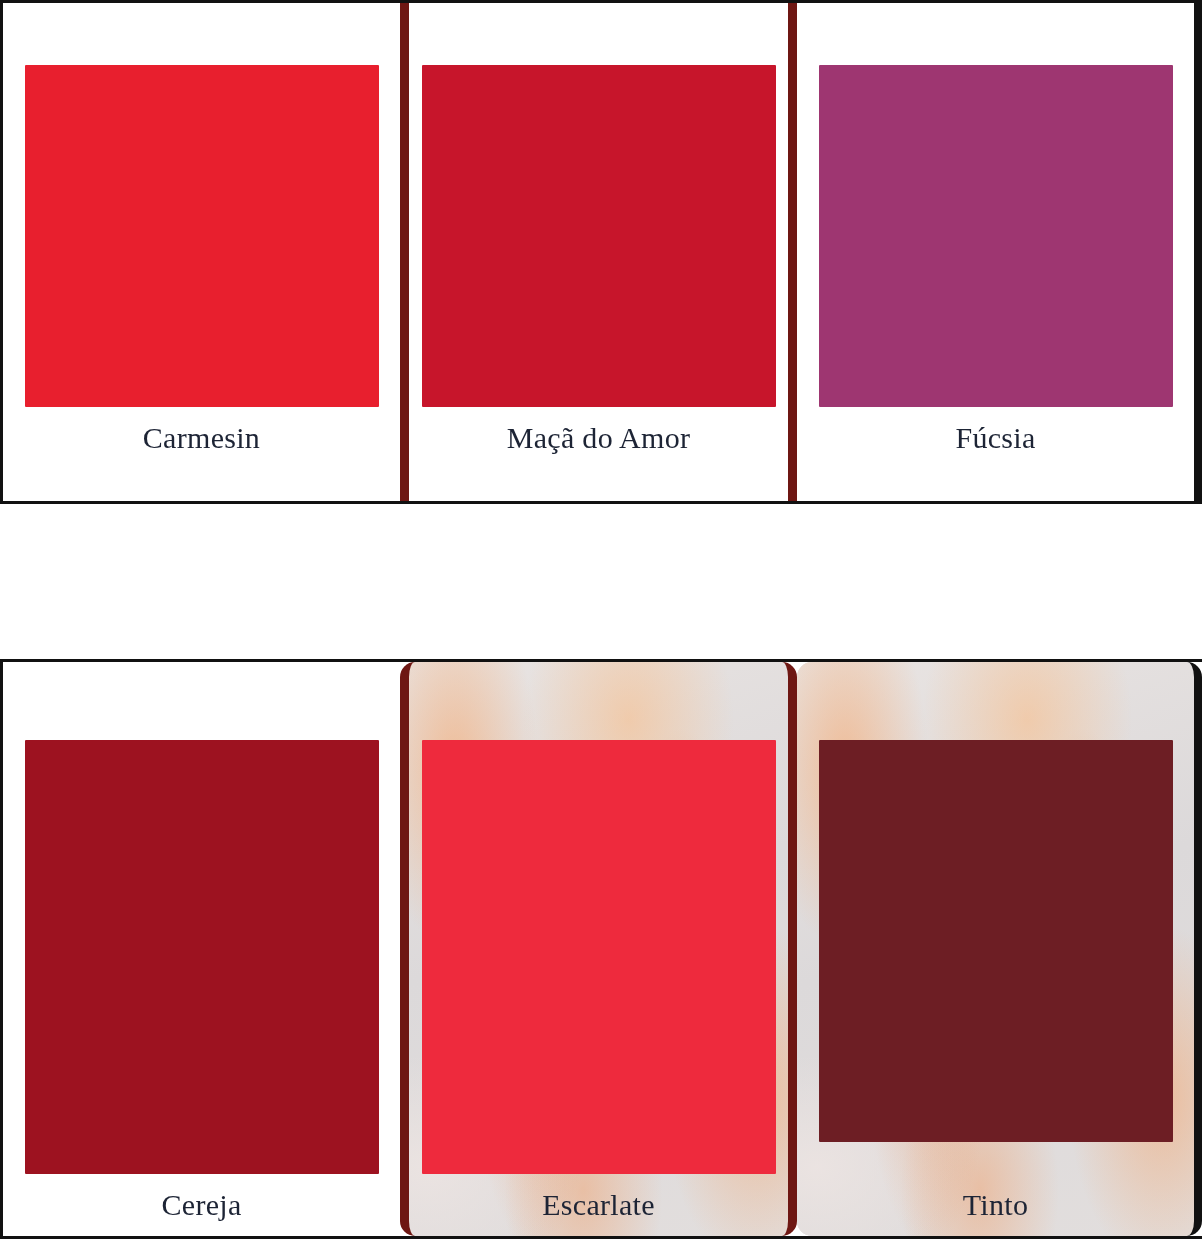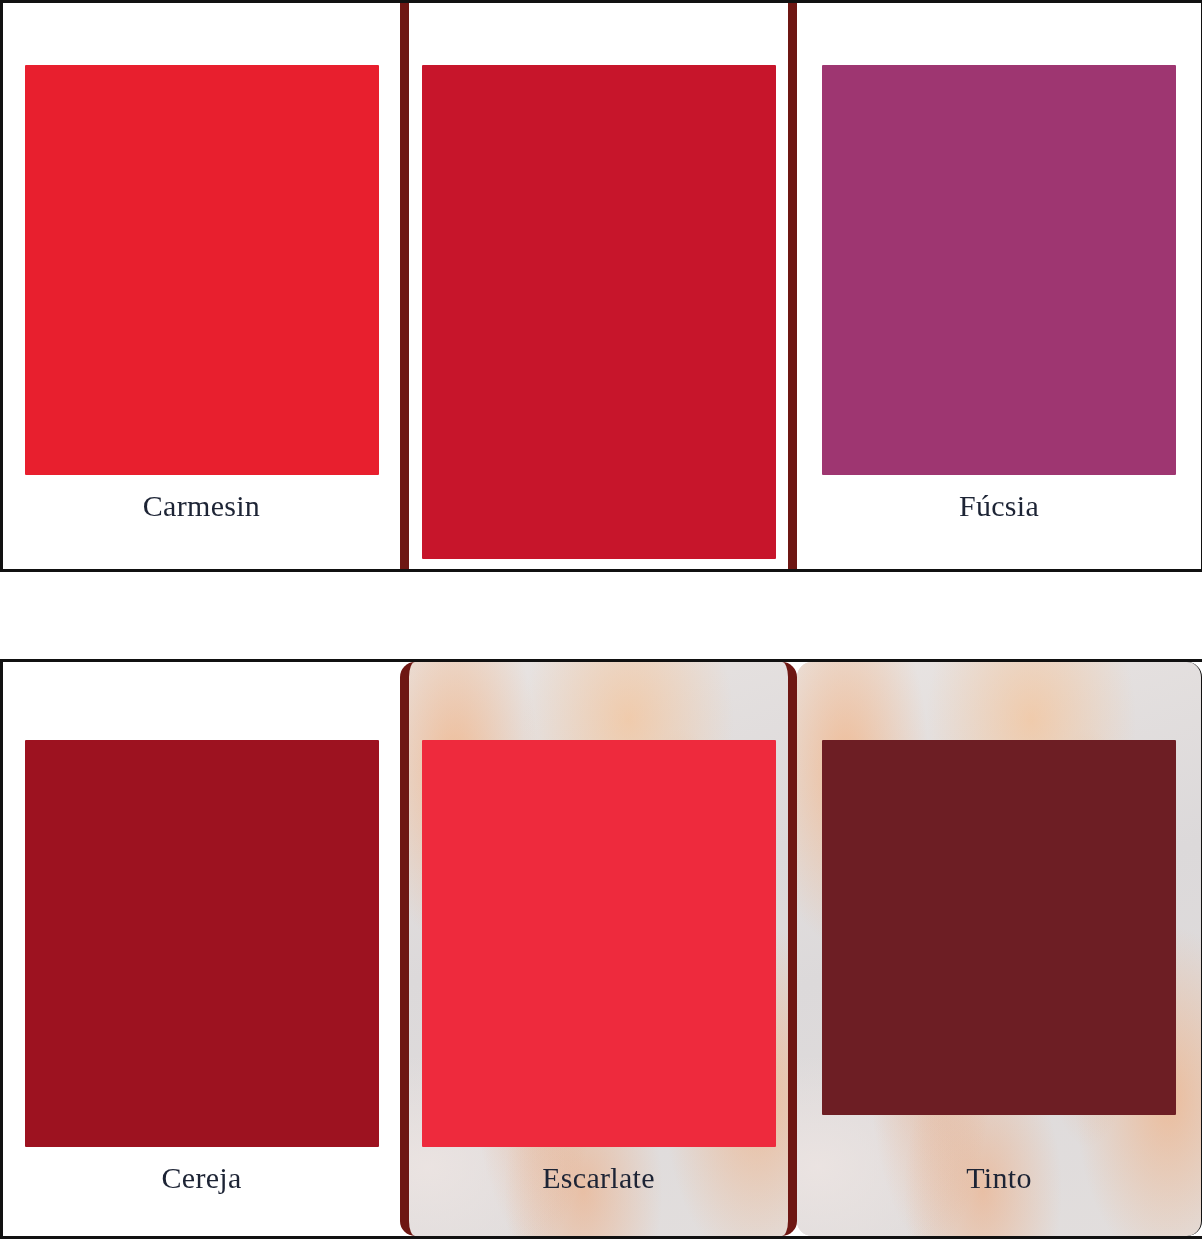--- a/index.html
+++ b/index.html
@@ -24,36 +24,36 @@
   .row {
     position: absolute;
     left: 0;
     width: 1202px;
     display: flex;
     box-sizing: border-box;
     border-top: 3px solid #111111;
     border-bottom: 3px solid #111111;
     background: #ffffff;
   }
-  .row--top    { top: 0px;   height: 572px; }
+  .row--top    { top: 0px;   height: 504px; }
   .row--bottom { top: 659px; height: 580px; }
 
   
   .panel {
     position: relative;
     box-sizing: border-box;
     display: flex;
     flex-direction: column;
     align-items: center;
     overflow: hidden;
     background: #ffffff;
   }
   .panel--first  { width: 400px; border-left: 3px solid #111111; }
   .panel--middle { width: 397px; border-left: 9px solid #6e1713; border-right: 9px solid #6e1713; }
-  .panel--last   { width: 405px; border-right: 1px solid #701a75; }
+  .panel--last   { width: 405px; border-right: 8px solid #701a75; }
 
   
   .panel--smoke {
     background-color: #dedbdb;
     background-image:
       radial-gradient(ellipse 120px 260px at 12% 18%, rgba(247,160,96,0.55), rgba(247,160,96,0) 70%),
       radial-gradient(ellipse 90px 320px at 33% 62%, rgba(243,142,78,0.40), rgba(243,142,78,0) 72%),
       radial-gradient(ellipse 150px 210px at 58% 10%, rgba(250,186,130,0.55), rgba(250,186,130,0) 70%),
       radial-gradient(ellipse 80px 300px at 72% 48%, rgba(240,135,72,0.38), rgba(240,135,72,0) 70%),
       radial-gradient(ellipse 130px 240px at 92% 76%, rgba(246,158,95,0.50), rgba(246,158,95,0) 72%),
@@ -87,21 +87,21 @@
     text-align: center;
     font-size: 30px;
     line-height: 1;
     color: #1d2435;
     letter-spacing: 0.3px;
     padding-bottom: 48px;
     padding-top: 6px;
     box-sizing: border-box;
     white-space: nowrap;
   }
-  .row--bottom .caption { padding-bottom: 43px; }
+  .row--bottom .caption { padding-bottom: 16px; }
 
   .gutter {
     position: absolute;
     left: 0;
     top: 572px;
     width: 1202px;
     height: 87px;
     background: #ffffff;
   }
 </style>
@@ -116,20 +116,21 @@
       <div class="chip-wrap">
         <div class="chip" style="background-color: rgb(232, 31, 46);"></div>
       </div>
       <div class="caption" style="color: rgb(29, 36, 53);">Carmesin</div>
     </div>
 
     <div class="panel panel--middle" style="border-left-color: rgb(110, 23, 19); border-right-color: rgb(110, 23, 19);">
       <div class="chip-wrap">
         <div class="chip" style="background-color: rgb(199, 21, 43);"></div>
       </div>
+      <div class="caption" style="color: rgb(29, 36, 53);">Maçã do Amor</div>
     </div>
 
     <div class="panel panel--last" style="border-right-color: rgb(17, 17, 17);">
       <div class="chip-wrap">
         <div class="chip" style="background-color: rgb(158, 54, 113);"></div>
       </div>
       <div class="caption" style="color: rgb(29, 36, 53);">Fúcsia</div>
     </div>
 
   </div>

